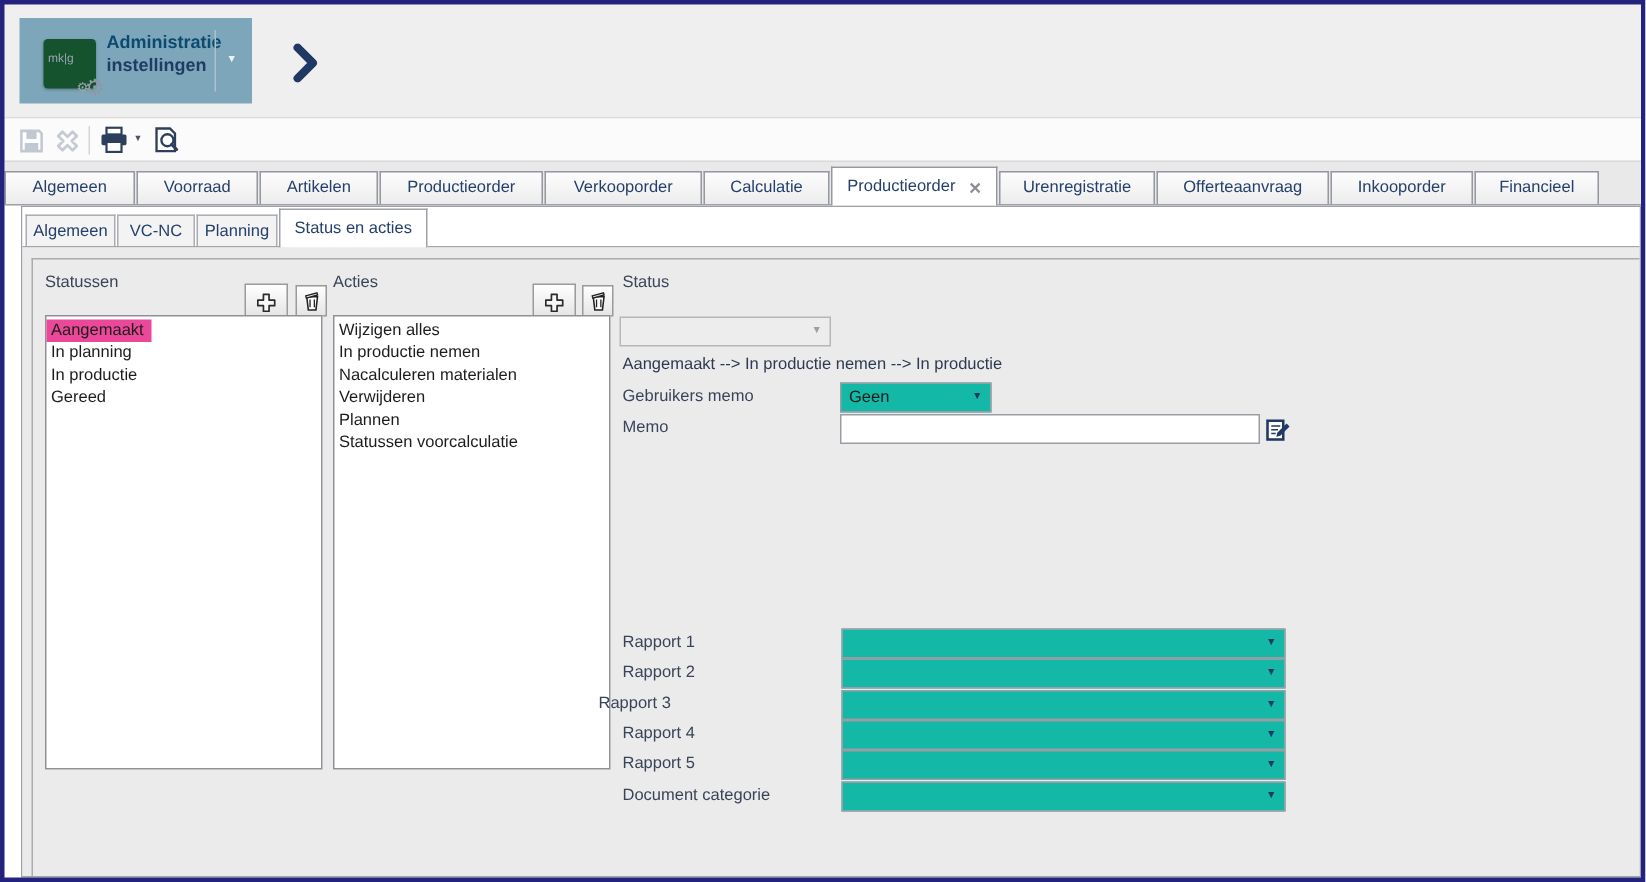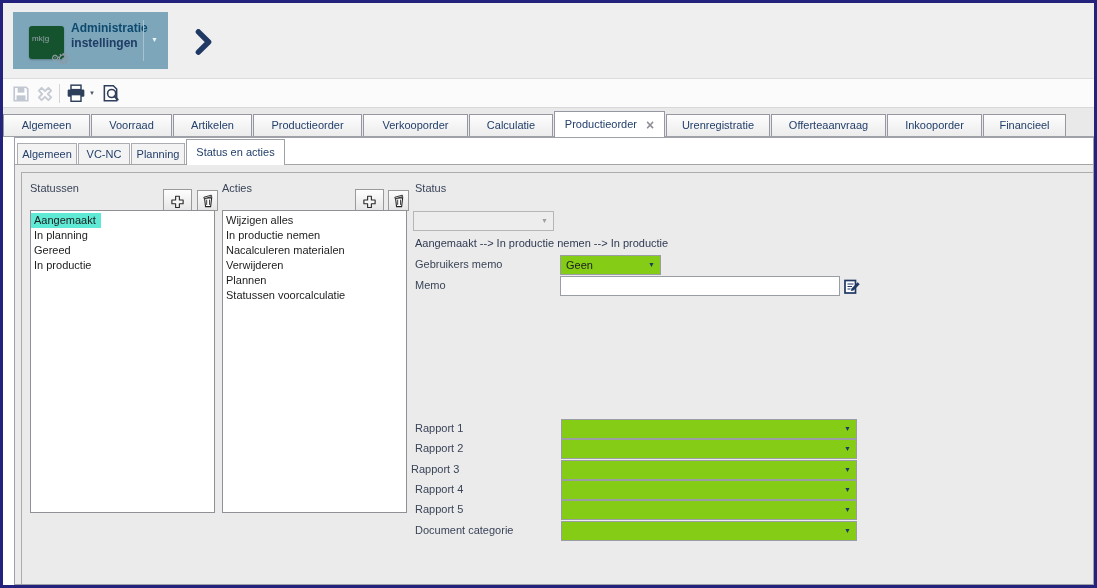--- a/index.html
+++ b/index.html
@@ -42,23 +42,23 @@
   .groupbox { position:absolute; left:6px; top:7px; right:-1px; bottom:-1px; border-top:1px solid #ACACAC; border-left:1px solid #ACACAC; pointer-events:none; }
 
   .lbl { position:absolute; font-size:11px; color:#3A4458; white-space:nowrap; }
 
   .iconbtn { position:absolute; background:linear-gradient(#FEFEFE,#E6E6E6); border:1px solid #9A9A9A; display:flex; align-items:center; justify-content:center; cursor:pointer; }
   .plusbtn { width:29px; height:22px; }
   .trashbtn { width:21px; height:21px; }
 
   .listbox { position:absolute; width:185px; height:303px; background:#fff; border:1px solid #8F9196; padding-top:2px; cursor:default; }
   .li { height:15px; line-height:15px; font-size:11px; color:#1C1C1C; padding-left:3px; white-space:nowrap; cursor:pointer; }
-  .li.sel { background:#5eead4; width:max-content; padding-right:5px; }
-
-  .combo { position:absolute; height:20px; background:#84cc16; border:1px solid #9A9DA3; font-size:11px; color:#1C1C1C; cursor:pointer; }
+  .li.sel { background:#ec4899; width:max-content; padding-right:5px; }
+
+  .combo { position:absolute; height:20px; background:#14b8a6; border:1px solid #9A9DA3; font-size:11px; color:#1C1C1C; cursor:pointer; }
   .combo .val { position:absolute; left:5px; top:3px; }
   .combo .ca { position:absolute; right:5px; top:5px; font-size:7px; color:#1F3864; }
   .combo.disabled { background:#EDEDED; border-color:#B6B6B6; cursor:default; }
   .combo.disabled .ca { color:#9CA0A6; }
 
   .textinput { position:absolute; height:20px; background:#fff; border:1px solid #9A9DA3; font-size:11px; color:#1C1C1C; padding:0 4px; font-family:"Liberation Sans", sans-serif; }
 
   .flow { position:absolute; font-size:11px; color:#2F3A52; white-space:nowrap; }
   .editicon { position:absolute; width:19px; height:20px; display:flex; align-items:center; justify-content:center; cursor:pointer; }
 </style>
@@ -155,22 +155,22 @@
       <div class="iconbtn trashbtn" style="left:182px; top:25px;">
         <svg width="14" height="15" viewBox="0 0 16 17">
             <path d="M4 5.5h8.2L11 15.5H5.2z" fill="#fff" stroke="#222" stroke-width="1.2"></path>
             <path d="M6.5 7.5v6M9.8 7.5v6" stroke="#222" stroke-width="1"></path>
             <path d="M3.2 4.8l8.6-2.4.5 1.7-8.6 2.4z" fill="#E8E8E8" stroke="#222" stroke-width="1"></path>
           </svg>
       </div>
       <div class="listbox" style="left:15px; top:45px;">
         <div class="li sel">Aangemaakt</div>
         <div class="li">In planning</div>
+        <div class="li">In productie</div>
         <div class="li">Gereed</div>
-        <div class="li">In productie</div>
       </div>
 
       <div class="lbl" style="left:207px; top:17px;">Acties</div>
       <div class="iconbtn plusbtn" style="left:340px; top:24px;">
         <svg width="17" height="15" viewBox="0 0 18 16">
             <path d="M7 3.5h4v4h4v4h-4v4H7v-4H3v-4h4z" fill="#F7F7F7" stroke="#2A2A2A" stroke-width="1.2" stroke-linejoin="round"></path>
           </svg>
       </div>
       <div class="iconbtn trashbtn" style="left:373px; top:25px;">
         <svg width="14" height="15" viewBox="0 0 16 17">
@@ -214,21 +214,21 @@
       <div class="lbl" style="left:400px; top:257px;">Rapport 1</div>
       <div class="combo" style="left:546px; top:254px; width:296px;">
         <span class="val"></span>
         <span class="ca">▼</span>
       </div>
       <div class="lbl" style="left:400px; top:277px;">Rapport 2</div>
       <div class="combo" style="left:546px; top:274px; width:296px;">
         <span class="val"></span>
         <span class="ca">▼</span>
       </div>
-      <div class="lbl" style="left:396px; top:298px;">Rapport 3</div>
+      <div class="lbl" style="left:384px; top:298px;">Rapport 3</div>
       <div class="combo" style="left:546px; top:295px; width:296px;">
         <span class="val"></span>
         <span class="ca">▼</span>
       </div>
       <div class="lbl" style="left:400px; top:318px;">Rapport 4</div>
       <div class="combo" style="left:546px; top:315px; width:296px;">
         <span class="val"></span>
         <span class="ca">▼</span>
       </div>
       <div class="lbl" style="left:400px; top:338px;">Rapport 5</div>

